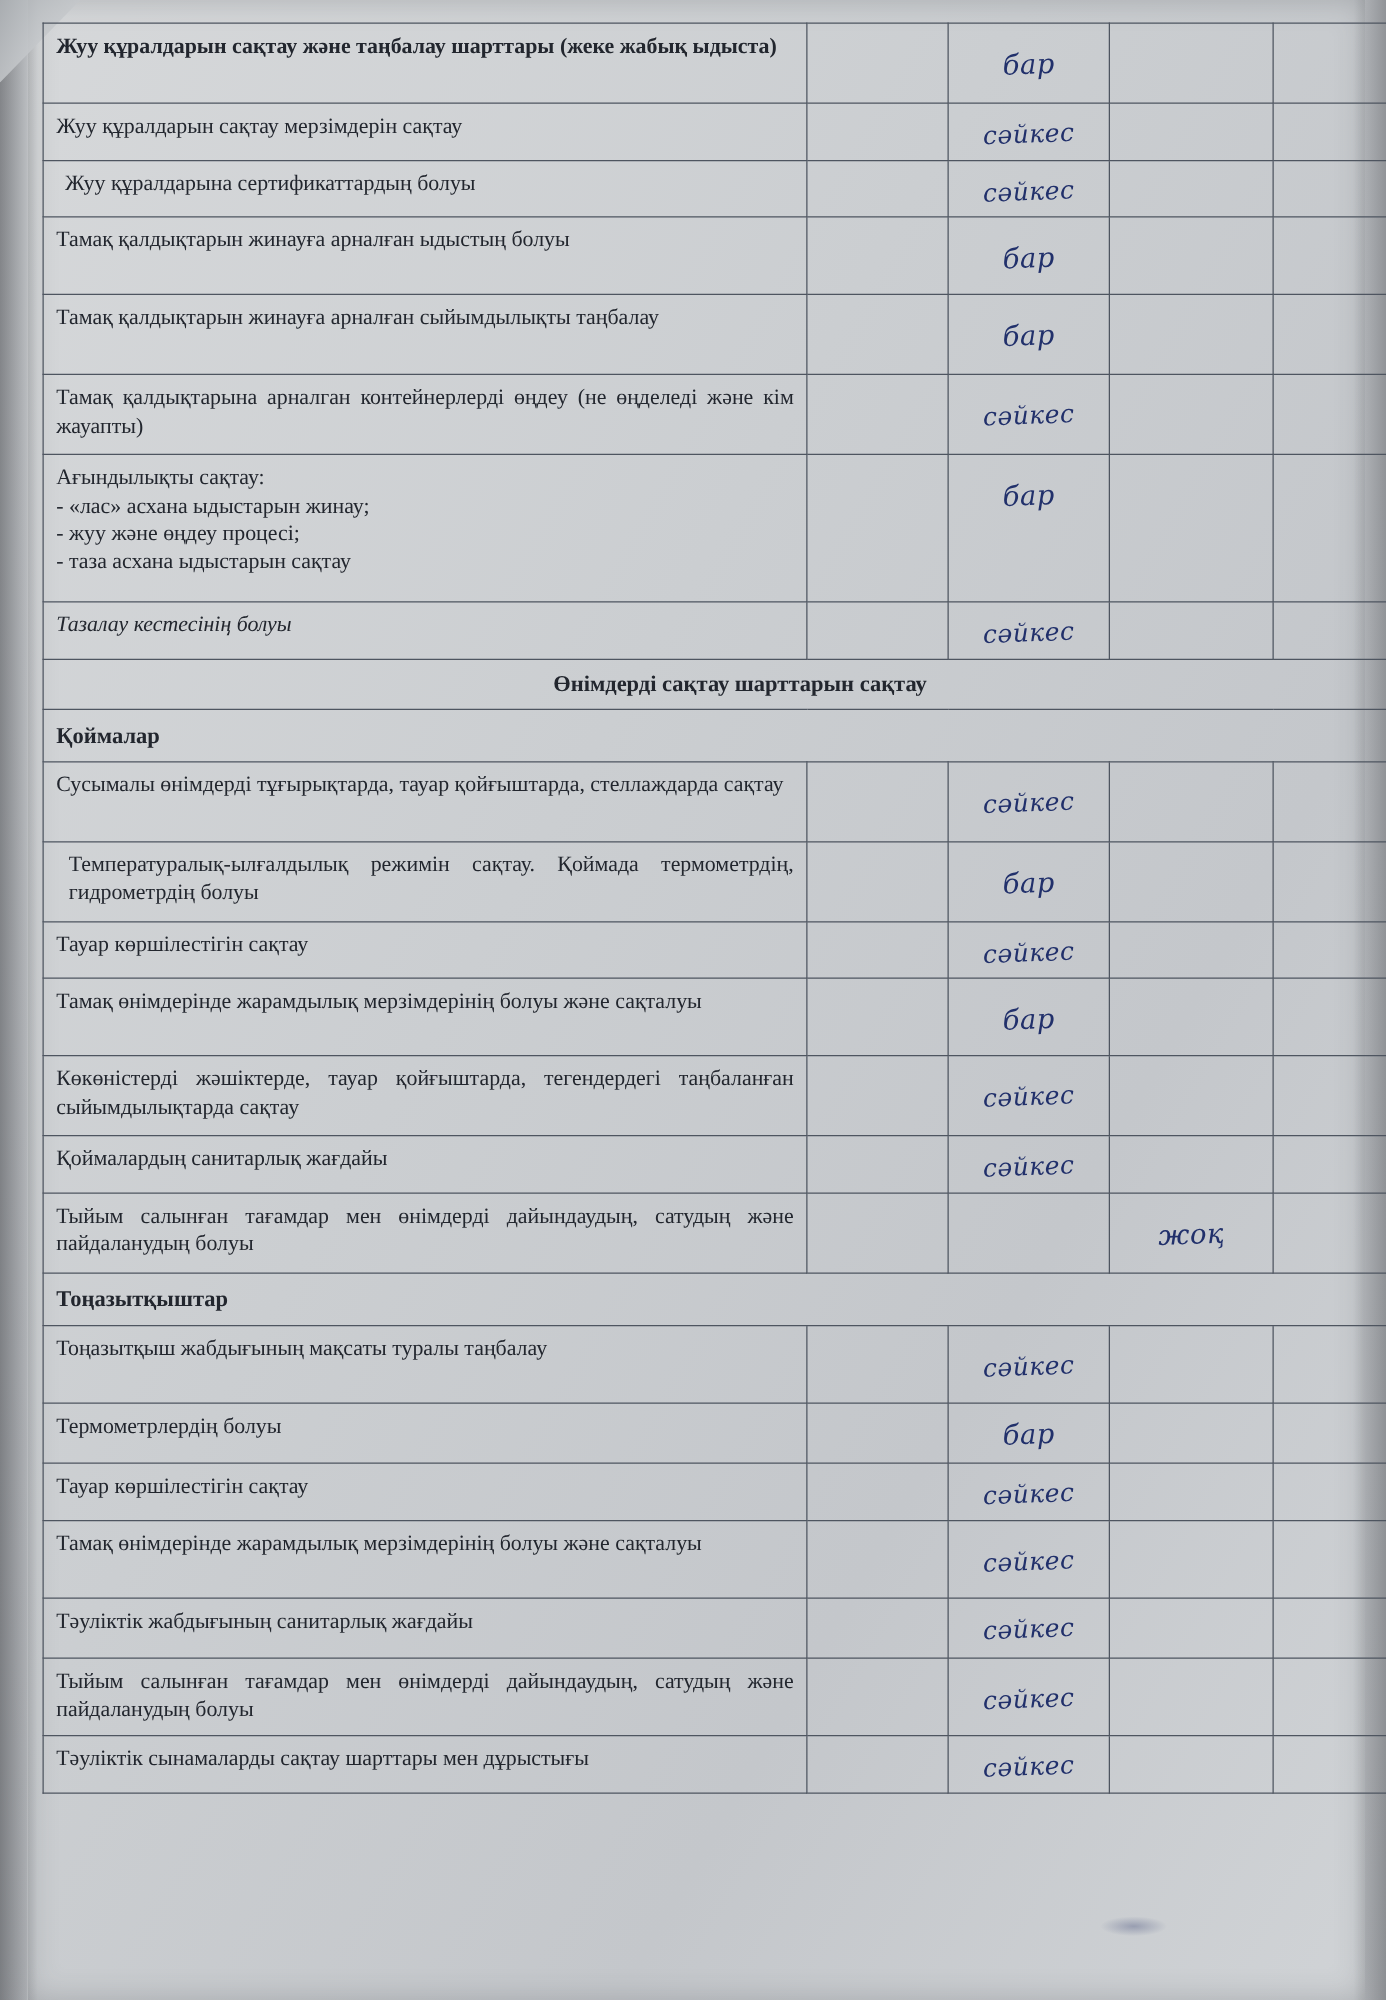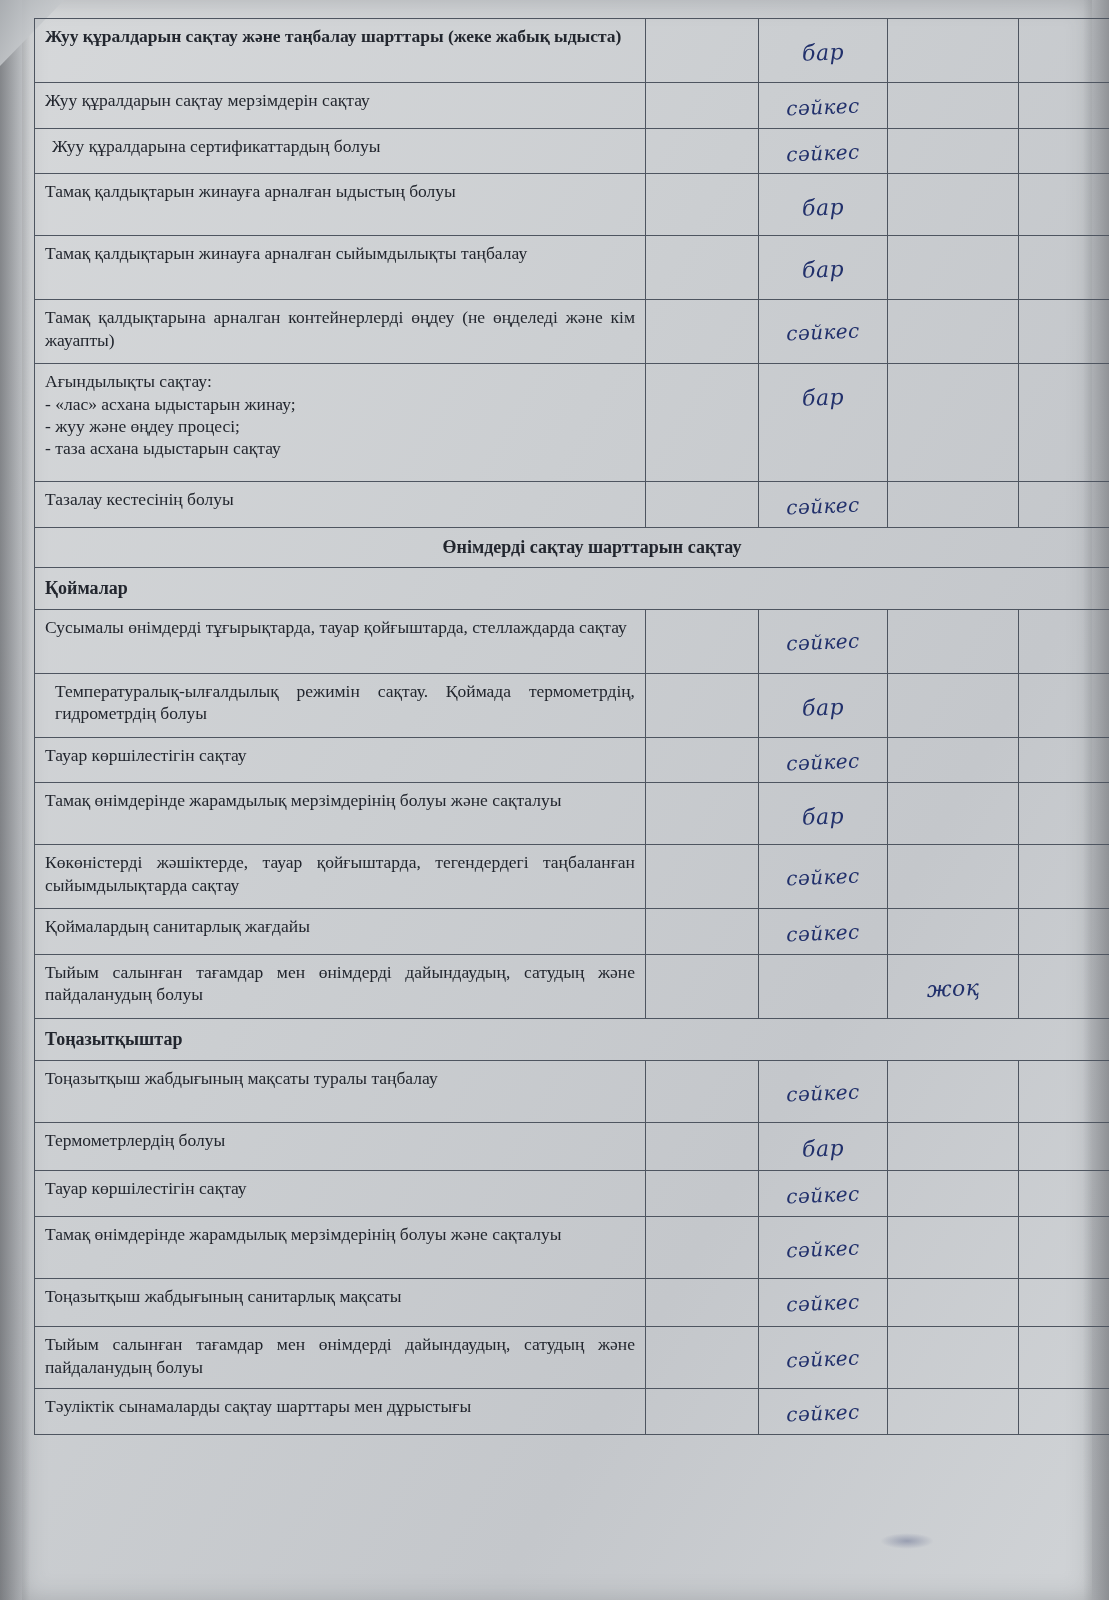--- a/index.html
+++ b/index.html
@@ -189,21 +189,21 @@
         <tr>
           <td class="c-label" style="height: 104px;">Ағындылықты сақтау:<br>- «лас» асхана ыдыстарын жинау;<br>- жуу және өңдеу процесі;<br>- таза асхана ыдыстарын сақтау</td>
           <td class="c-b"></td>
           <td class="c-c">
             <span class="hw low">бар</span>
           </td>
           <td class="c-d"></td>
           <td class="c-e"></td>
         </tr>
         <tr>
-          <td class="c-label" style="height: 26px;">Тазалау кестесінің болуы</td>
+          <td class="c-label" style="height: 26px; font-style: italic;">Тазалау кестесінің болуы</td>
           <td class="c-b"></td>
           <td class="c-c">
             <span class="hw mid small">сәйкес</span>
           </td>
           <td class="c-d"></td>
           <td class="c-e"></td>
         </tr>
         <tr class="section">
           <td colspan="5">Өнімдерді сақтау шарттарын сақтау</td>
         </tr>
@@ -306,21 +306,21 @@
         <tr>
           <td class="c-label" style="height: 48px;">Тамақ өнімдерінде жарамдылық мерзімдерінің болуы және сақталуы</td>
           <td class="c-b"></td>
           <td class="c-c">
             <span class="hw low small">сәйкес</span>
           </td>
           <td class="c-d"></td>
           <td class="c-e"></td>
         </tr>
         <tr>
-          <td class="c-label" style="height: 34px;">Тоңазытқыш жабдығының санитарлық мақсаты</td>
+          <td class="c-label" style="height: 34px;">Тәуліктік жабдығының санитарлық жағдайы</td>
           <td class="c-b"></td>
           <td class="c-c">
             <span class="hw mid small">сәйкес</span>
           </td>
           <td class="c-d"></td>
           <td class="c-e"></td>
         </tr>
         <tr>
           <td class="c-label" style="height: 48px;">Тыйым салынған тағамдар мен өнімдерді дайындаудың, сатудың және пайдаланудың болуы</td>
           <td class="c-b"></td>

